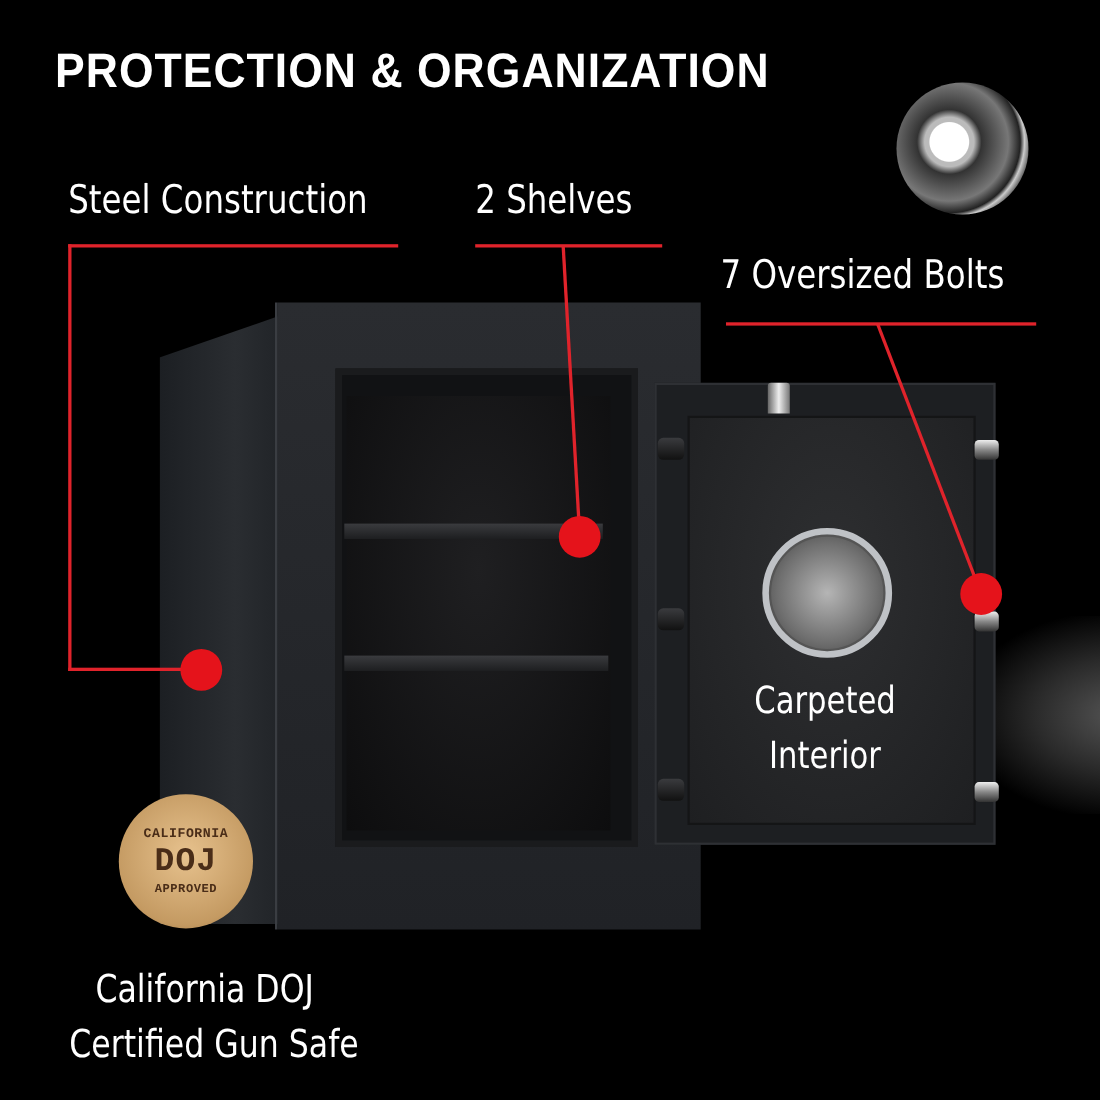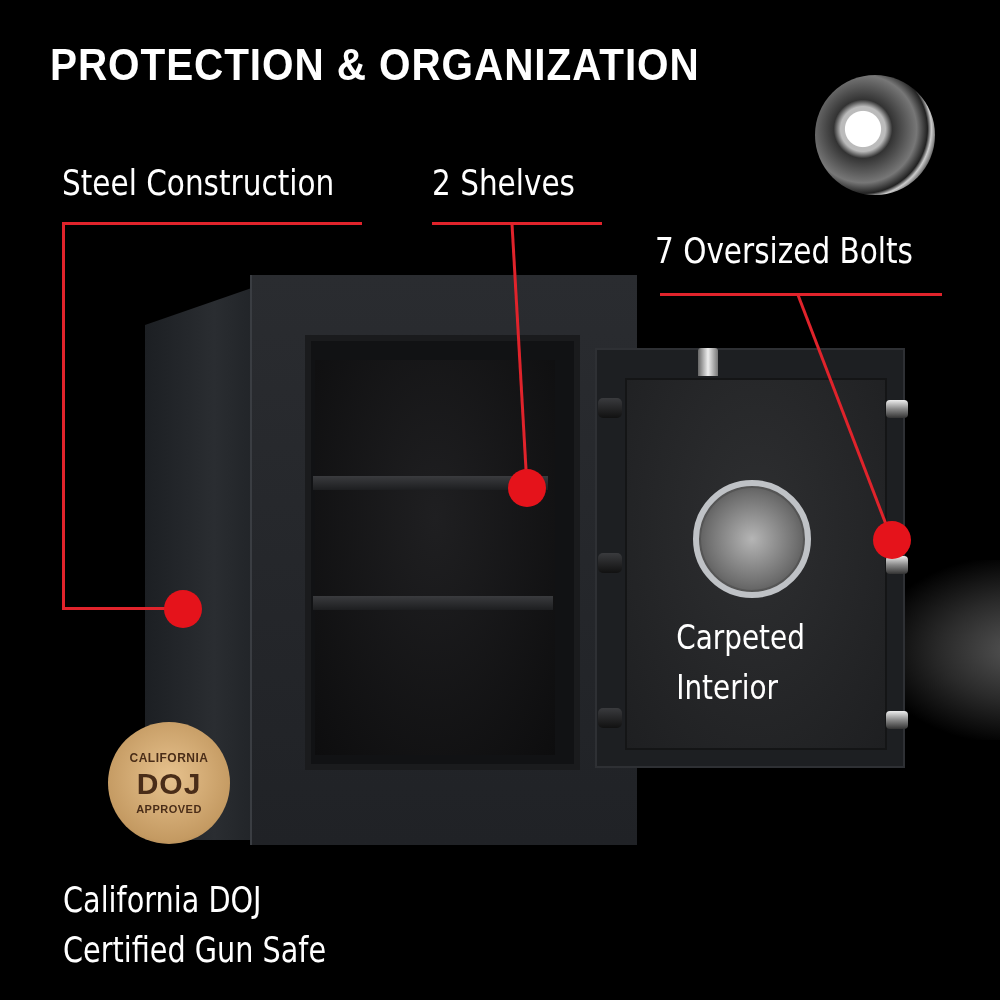--- a/index.html
+++ b/index.html
@@ -16,25 +16,25 @@
   .safe-front{left:250px;top:275px;width:385px;height:570px;background:linear-gradient(180deg,#2a2c30,#202226);border-left:2px solid #3a3d42;}
   .opening{left:305px;top:335px;width:275px;height:435px;background:#111214;border:6px solid #1a1b1d;box-sizing:border-box;}
   .interior{left:315px;top:360px;width:240px;height:395px;background:radial-gradient(ellipse at 50% 40%,#1f1f21,#0d0d0e);}
   .shelf{height:14px;background:linear-gradient(#3a3b3e,#1d1e20);}
   .door{left:595px;top:348px;width:310px;height:420px;background:#1d1f22;border:2px solid #2e3034;box-sizing:border-box;}
   .door-panel{left:625px;top:378px;width:262px;height:372px;background:radial-gradient(ellipse at 50% 40%,#2e2f31,#1e1f21);border:2px solid #141516;box-sizing:border-box;}
   .porthole{left:693px;top:480px;width:118px;height:118px;border-radius:50%;box-sizing:border-box;border:6px solid #bfc2c6;background:radial-gradient(circle,#b5b5b5,#6f6f6f 60%,#3a3a3a);box-shadow:0 0 0 2px #555 inset;}
   .bolt{width:22px;height:18px;border-radius:4px;background:linear-gradient(#eee,#888 50%,#333);}
   .bolt-dark{width:24px;height:20px;border-radius:5px;background:linear-gradient(#3a3b3e,#111);}
   .glow{left:880px;top:560px;width:140px;height:180px;background:radial-gradient(ellipse at 100% 50%,#555 0,#2a2a2a 40%,transparent 75%);}
-  .badge{left:108px;top:722px;width:122px;height:122px;border-radius:50%;background:radial-gradient(circle at 50% 45%,#e7c28e,#c49a62 70%,#8f6a3c);display:flex;flex-direction:column;align-items:center;justify-content:center;color:#4a2d18;font-family:Liberation Sans, sans-serif;font-weight:bold;}
+  .badge{left:108px;top:722px;width:122px;height:122px;border-radius:50%;background:radial-gradient(circle at 50% 45%,#e7c28e,#c49a62 70%,#8f6a3c);display:flex;flex-direction:column;align-items:center;justify-content:center;color:#4a2d18;font-family:Liberation Mono, monospace;font-weight:bold;}
   .badge .b1{font-size:12px;letter-spacing:0.5px;}
   .badge .b2{font-size:30px;line-height:38px;letter-spacing:1px;}
   .badge .b3{font-size:11px;letter-spacing:0.5px;}
-  .center{}
+  .center{text-align:center;}
 </style>
 </head>
 <body>
 
 <div class="abs title">PROTECTION &amp; ORGANIZATION</div>
 
 <div class="abs knob"></div>
 
 <div class="abs glow"></div>
 

